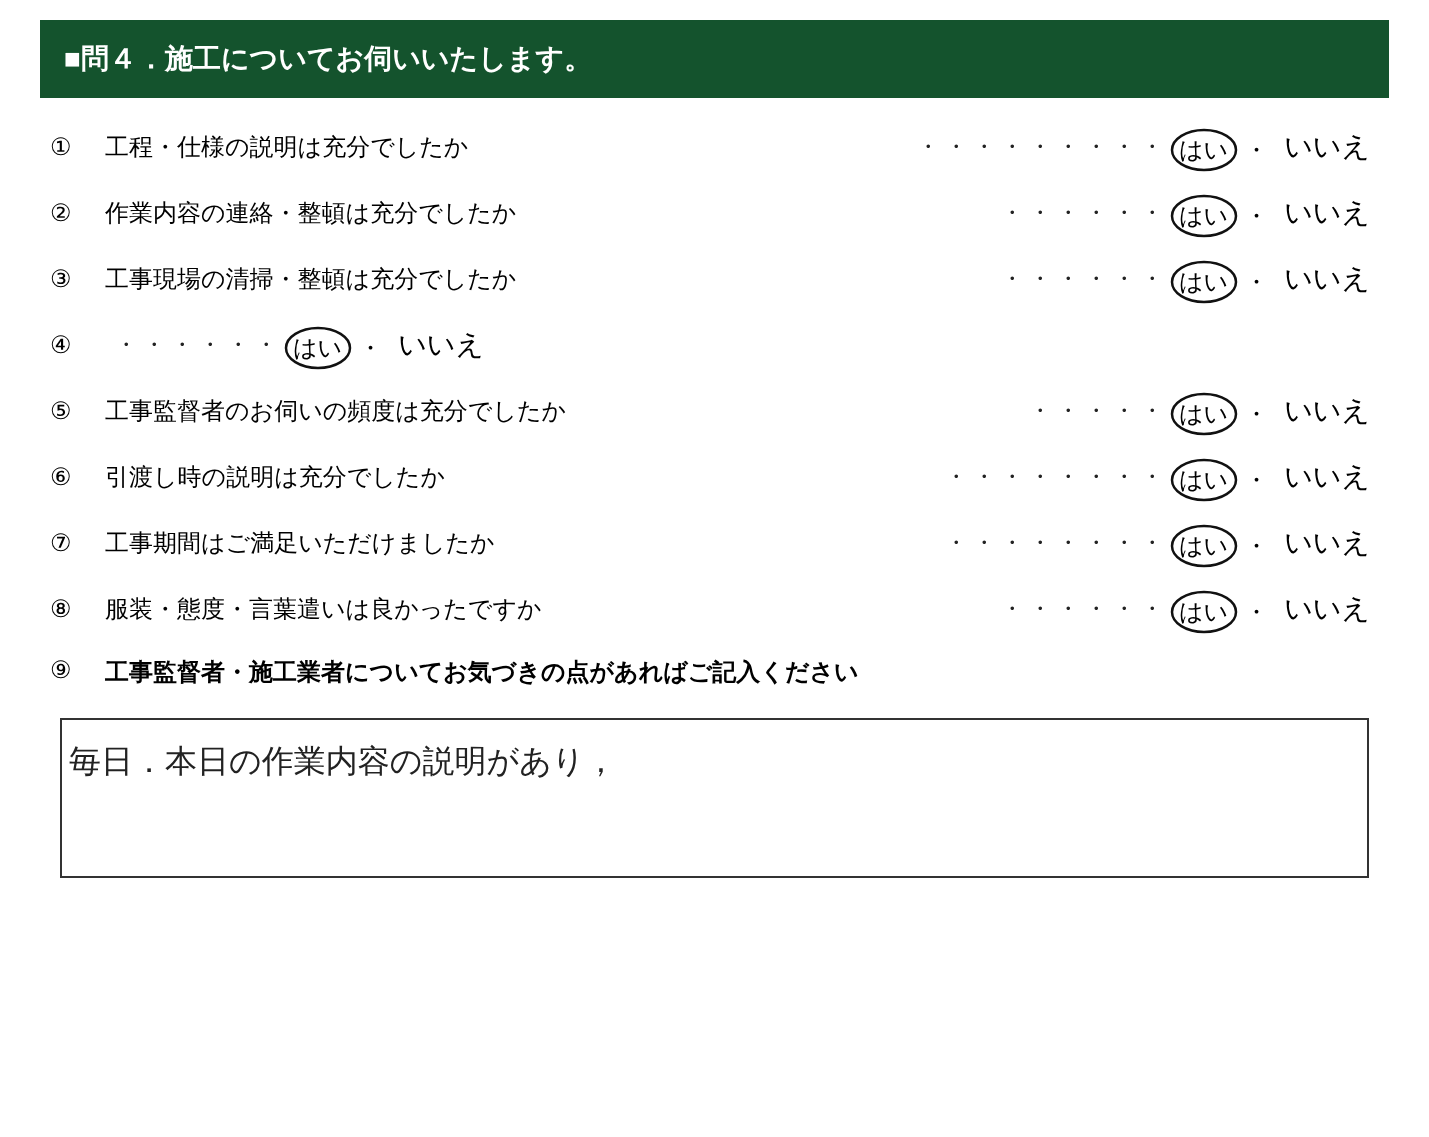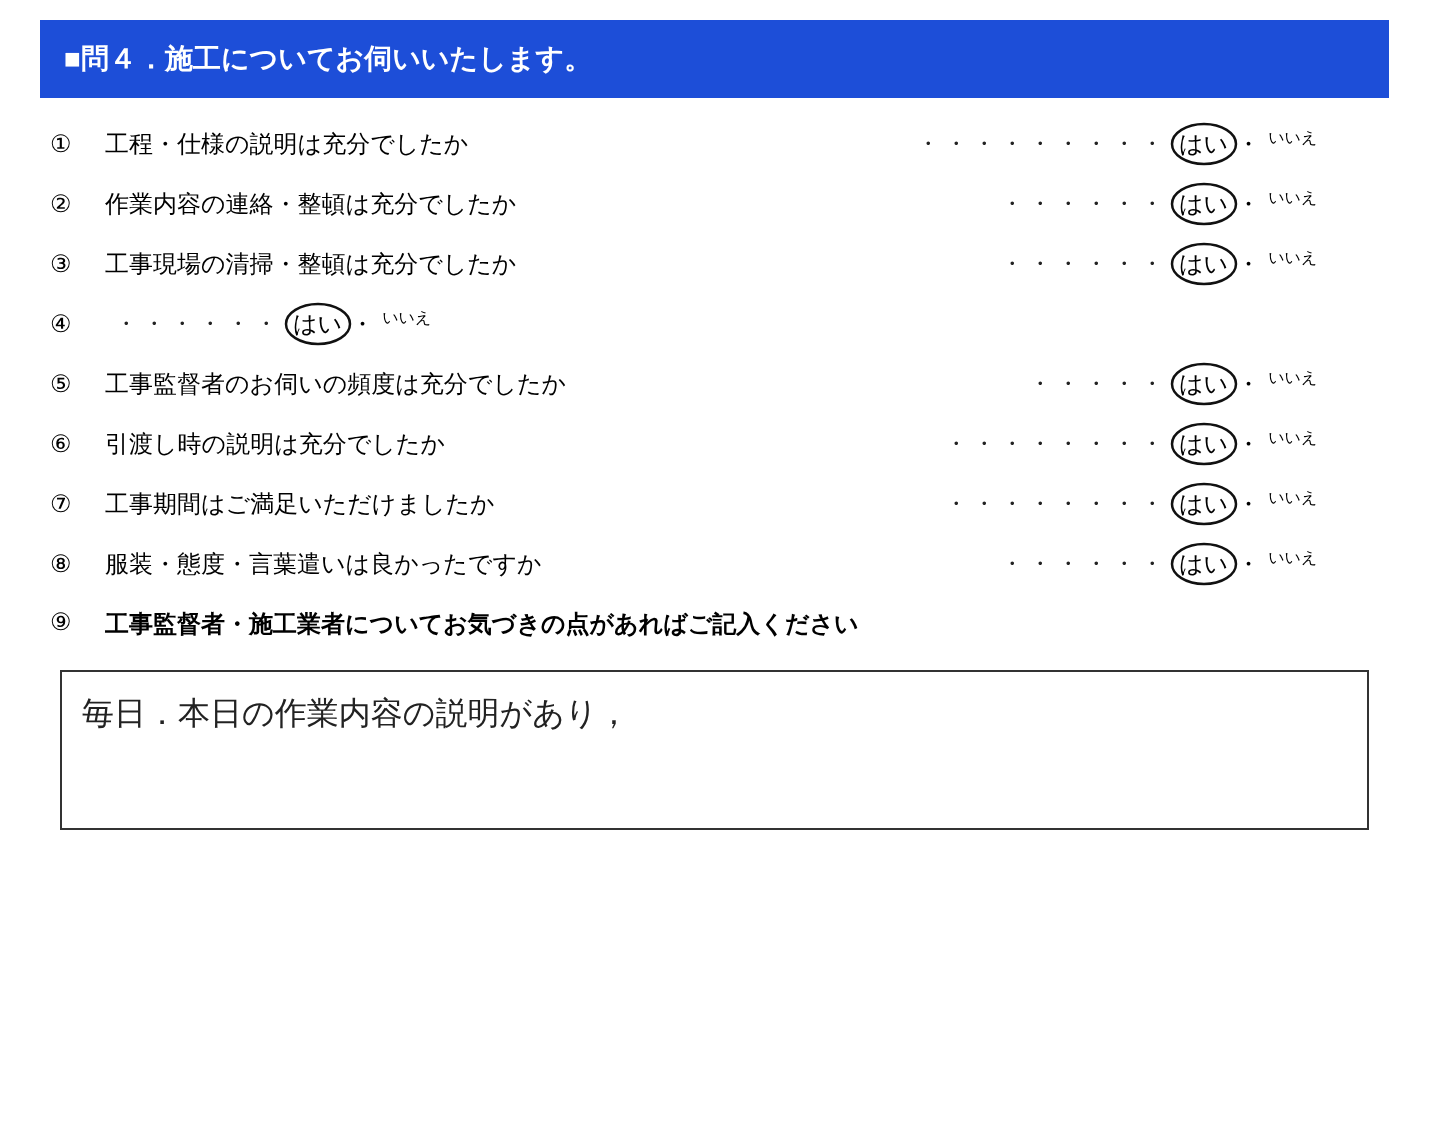--- a/index.html
+++ b/index.html
@@ -5,21 +5,21 @@
     * { margin: 0; padding: 0; box-sizing: border-box; }
     body {
       background: #fff;
       font-family: 'MS Gothic', 'Hiragino Kaku Gothic ProN', sans-serif;
       width: 1429px;
       min-height: 1137px;
       padding: 20px 40px;
     }
 
     .header-box {
-      background: #1d4ed8;
+      background: #14532d;
       color: #fff;
       padding: 18px 24px;
       margin-bottom: 30px;
     }
     .header-box p {
       font-size: 28px;
       font-weight: bold;
       line-height: 1.5;
     }
 
@@ -44,41 +44,41 @@
     }
     .dots {
       flex: 0 0 auto;
       letter-spacing: 6px;
       font-size: 22px;
       margin: 0 10px;
       color: #222;
     }
     .answer-area {
       display: flex;
-      align-items: flex-start;
-      gap: 8px;
+      align-items: flex-end;
+      gap: 16px;
       font-size: 24px;
       min-width: 200px;
     }
 
     .iie-label {
       display: inline-block;
-      font-size: 16px;
+      font-size: 28px;
     }
 
     
     .q9-text {
       font-size: 24px;
       margin-bottom: 16px;
       font-weight: bold;
     }
     .text-box {
       border: 2px solid #333;
       min-height: 160px;
-      padding: 16px 20px;
+      padding: 16px 7px;
       margin: 0 10px;
       position: relative;
     }
     .handwritten-text {
       font-family: 'Segoe Script', cursive, sans-serif;
       font-size: 32px;
       line-height: 1.6;
       color: #222;
     }
   </style>

